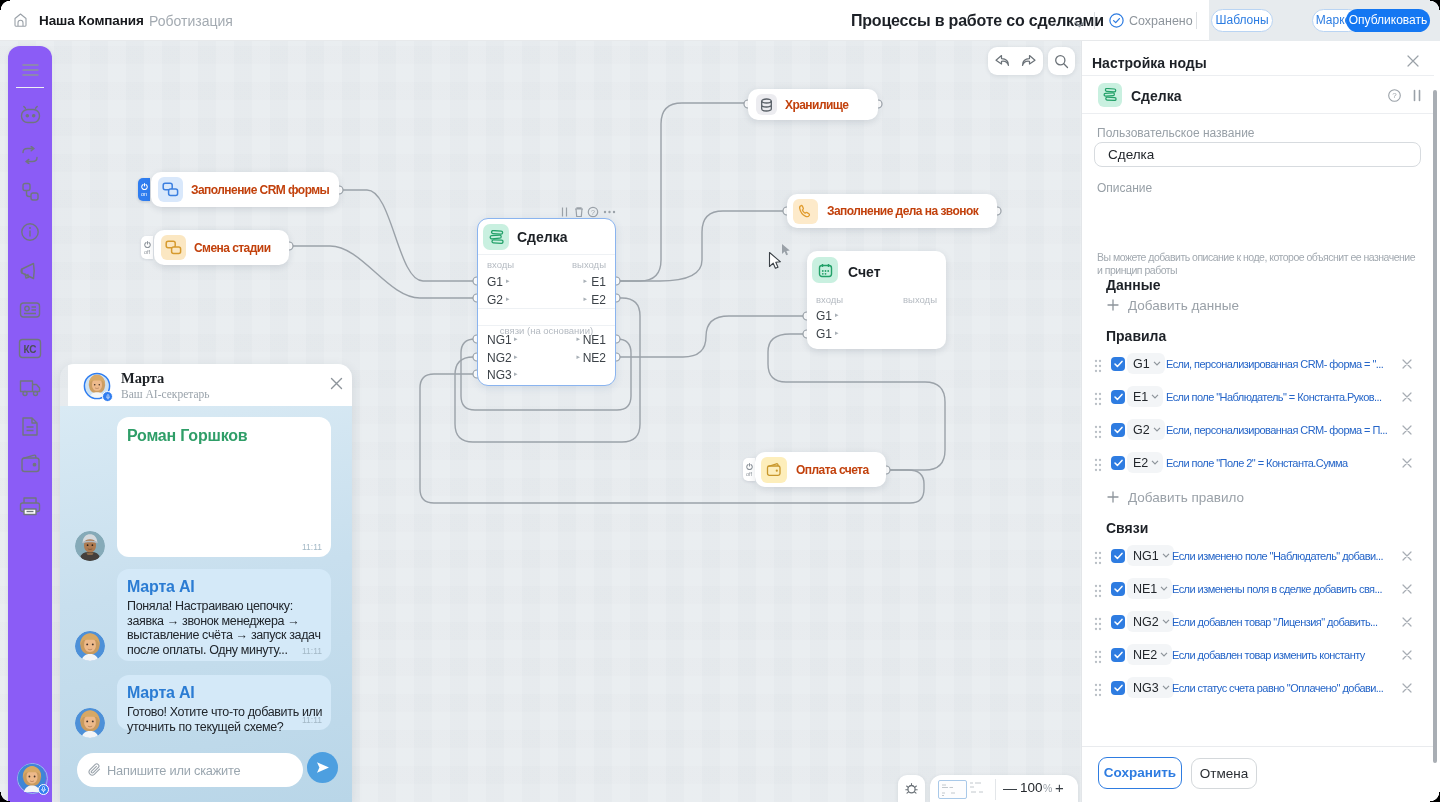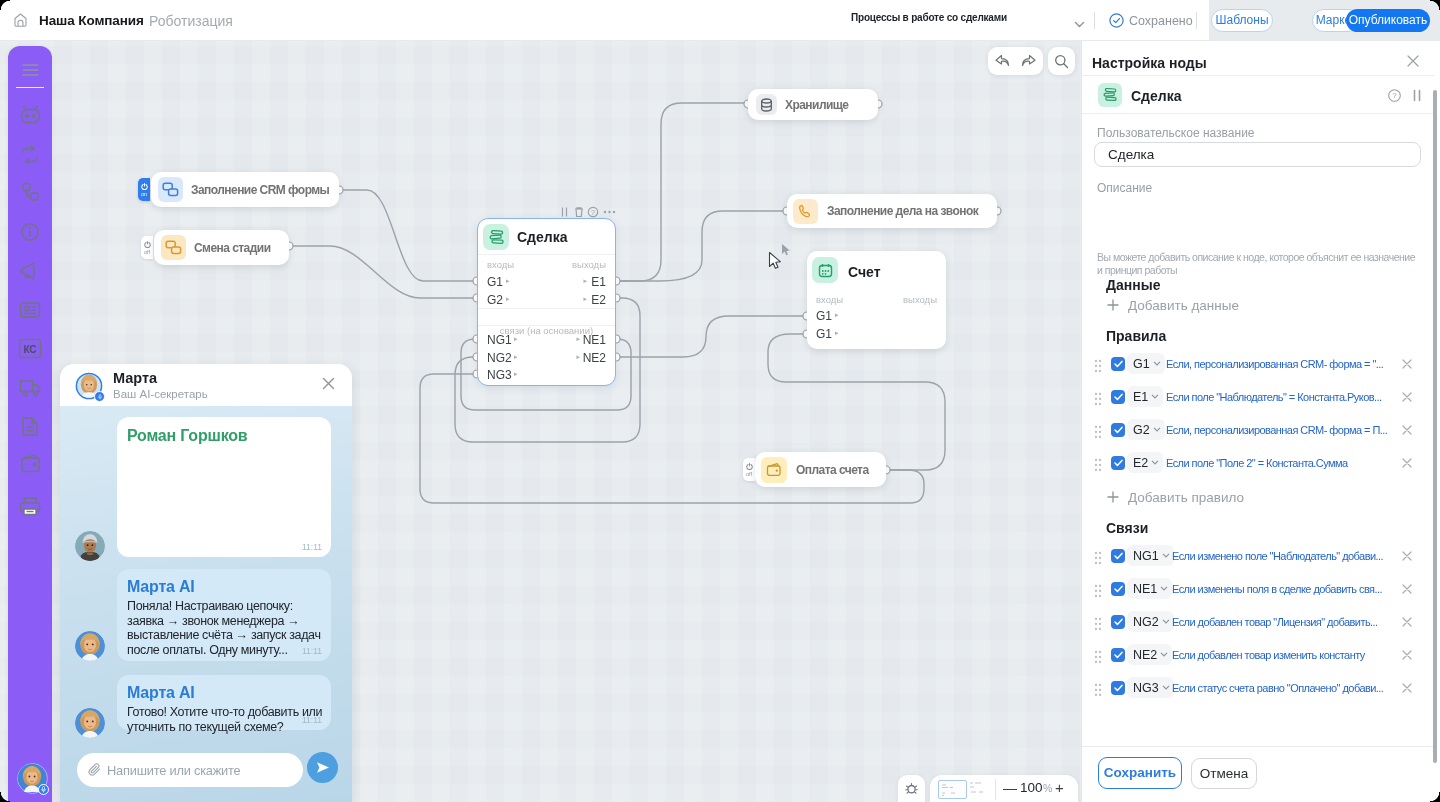--- a/index.html
+++ b/index.html
@@ -5,21 +5,21 @@
 *{margin:0;padding:0;box-sizing:border-box;}
 html,body{width:1440px;height:802px;overflow:hidden;}
 body{font-family:"Liberation Sans",sans-serif;background:#e7ebee;position:relative;}
 #app{position:absolute;inset:0;width:1440px;height:802px;overflow:hidden;}
 
 
 #topbar{position:absolute;left:0;top:0;width:1209px;height:41px;background:#fff;border-bottom:1px solid #e7e9eb;z-index:40;padding-left:36px;}
 .tb-home{position:absolute;left:14px;top:13px;}
 .tb-company{position:absolute;left:39px;top:13px;font-size:13.5px;font-weight:700;color:#17191d;letter-spacing:-0.1px;}
 .tb-section{position:absolute;left:149px;top:13px;font-size:14px;color:#a3aab1;}
-.tb-title{position:absolute;left:851px;top:12px;font-size:10px;font-weight:700;color:#1d2127;letter-spacing:-0.2px;}
+.tb-title{position:absolute;left:851px;top:12px;font-size:16px;font-weight:700;color:#1d2127;letter-spacing:-0.2px;}
 .tb-chev{position:absolute;left:1074px;top:15px;}
 .tb-sep1{position:absolute;left:1094px;top:12px;width:1px;height:17px;background:#dde0e3;}
 .tb-saved-ic{position:absolute;left:1109px;top:13px;}
 .tb-saved{position:absolute;left:1129px;top:14px;font-size:12.5px;color:#8e959c;}
 .tb-sep2{position:absolute;left:1196px;top:12px;width:1px;height:17px;background:#dde0e3;}
 .tb-btn{position:absolute;top:9px;height:23px;border:1px solid #b9d4f3;border-radius:12px;background:#fff;color:#2b7ce2;font-size:12px;text-align:center;line-height:21px;}
 #btn-templates{left:1211px;width:62px;}
 #btn-market{left:1312px;width:48px;}
 #btn-publish{position:absolute;left:1346px;top:9px;width:84px;height:23px;border-radius:12px;background:#1477f2;color:#fff;font-size:12px;font-weight:400;text-align:center;line-height:23px;}
 
@@ -28,21 +28,21 @@
  background-image:
   repeating-linear-gradient(90deg, rgba(255,255,255,0.10) 0 18px, rgba(120,135,150,0.012) 18px 36px),
   repeating-linear-gradient(0deg, rgba(255,255,255,0.06) 0 18px, rgba(120,135,150,0.010) 18px 36px);
 }
 #wires{position:absolute;left:0;top:0;width:1440px;height:802px;z-index:1;pointer-events:none;}
 
 
 .node{position:absolute;background:#fff;border-radius:10px;box-shadow:0 2px 7px rgba(30,45,70,.13);z-index:3;}
 .nrow{display:flex;align-items:center;height:100%;}
 .nicon{border-radius:6px;display:flex;align-items:center;justify-content:center;}
-.ntitle{font-size:12px;font-weight:700;color:#737373;white-space:nowrap;letter-spacing:-0.55px;}
+.ntitle{font-size:12px;font-weight:700;color:#c2410c;white-space:nowrap;letter-spacing:-0.55px;}
 .tab{position:absolute;width:12px;height:23px;border-radius:5px 0 0 5px;z-index:2;font-size:5.5px;display:flex;flex-direction:column;align-items:center;justify-content:center;gap:1px;}
 .tab-on{background:#2f7df0;color:#fff;box-shadow:0 1px 3px rgba(30,45,70,.18);}
 .tab-off{background:#fff;color:#8d949b;box-shadow:0 1px 3px rgba(30,45,70,.12);}
 
 
 #node-sdelka{position:absolute;left:477px;top:218px;width:139px;height:168px;border:1.5px solid #8ab4ef;border-radius:11px;background:#fff;box-shadow:0 2px 8px rgba(60,100,160,.12);z-index:3;}
 .sd-toolbar{position:absolute;left:558px;top:204px;width:60px;height:12px;z-index:3;}
 .io-label{position:absolute;font-size:9.5px;color:#b4bac1;}
 .io-name{position:absolute;font-size:12px;color:#3c4248;font-weight:400;}
 .io-arrow{position:absolute;font-size:7px;color:#a9b0b7;}
@@ -65,21 +65,21 @@
 .zm-val{position:absolute;left:90px;top:5px;font-size:13.5px;color:#23272c;}
 .zm-pct{position:absolute;left:113px;top:7px;font-size:10.5px;color:#9aa1a8;}
 .zm-plus{position:absolute;left:125px;top:4px;font-size:15px;color:#3a4046;}
 
 
 #sidebar{position:absolute;left:8px;top:46px;width:44px;height:756px;background:#8b5cf6;border-radius:12px 12px 0 0;box-shadow:0 1px 5px rgba(30,45,70,.08);z-index:10;}
 .sb-ic{position:absolute;left:0;width:44px;display:flex;justify-content:center;}
 
 
 #chat{position:absolute;left:60px;top:364px;width:292px;height:438px;border-radius:14px 14px 0 0;overflow:hidden;box-shadow:0 3px 12px rgba(30,45,70,.10);z-index:20;}
-#chat-head{position:absolute;left:0;top:0;width:100%;height:42px;background:#fff;z-index:2;}
+#chat-head{position:absolute;left:8px;top:0;width:100%;height:42px;background:#fff;z-index:2;font-family:Liberation Serif, serif;}
 #chat-body{position:absolute;left:0;top:42px;width:100%;height:396px;background:linear-gradient(170deg,#d9eaf4 0%,#c8dfee 45%,#b9d6e8 100%);}
 .bubble{position:absolute;border-radius:12px;}
 .b-white{background:#fff;}
 .b-blue{background:#d4e9f8;}
 .b-name{font-size:16px;font-weight:700;letter-spacing:-0.2px;}
 .b-text{font-size:12.5px;color:#20252b;line-height:14.55px;letter-spacing:-0.35px;}
 .b-time{position:absolute;right:9px;bottom:5px;font-size:8.5px;color:#a3b8c6;}
 .avatar{position:absolute;border-radius:50%;overflow:hidden;z-index:2;}
 #chat-input{position:absolute;left:17px;top:389px;width:226px;height:34px;background:#fff;border-radius:17px;display:flex;align-items:center;}
 #chat-send{position:absolute;left:247px;top:388px;width:31px;height:31px;border-radius:50%;background:#4d9fe0;display:flex;align-items:center;justify-content:center;}

